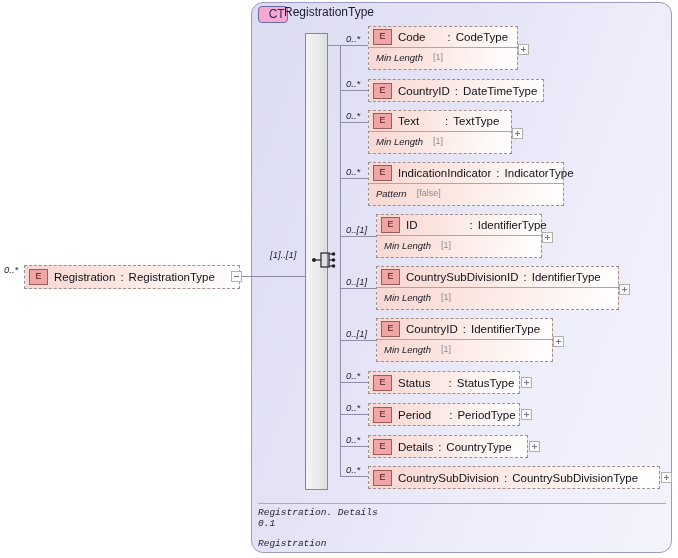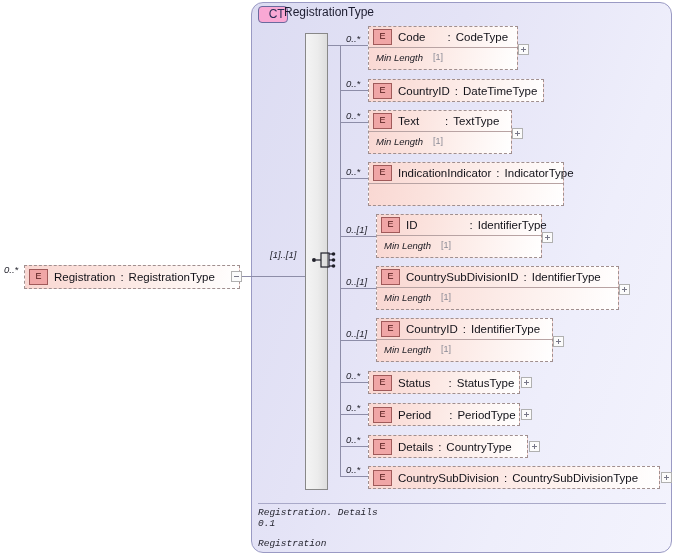--- a/index.html
+++ b/index.html
@@ -316,20 +316,24 @@
 
   <div class="conn h" style="left:340px; top:178px; width:28px;"></div>
   <div class="card" style="left:346px; top:166px;">0..*</div>
   <div class="elem two-row" style="left:368px; top:162px; width:196px; height:44px;">
     <div class="elem-head">
       <span class="e-badge">E</span>
       <span class="e-name">IndicationIndicator</span>
       <span class="e-sep" style="margin:0 5px;">:</span>
       <span class="e-type">IndicatorType</span>
     </div>
+    <div class="facet-row">
+      <span class="facet-name">Pattern</span>
+      <span class="facet-val">[false]</span>
+    </div>
   </div>
 
   <div class="conn h" style="left:340px; top:236px; width:36px;"></div>
   <div class="card" style="left:346px; top:224px;">0..[1]</div>
   <div class="elem two-row" style="left:376px; top:214px; width:166px; height:44px;">
     <div class="elem-head">
       <span class="e-badge">E</span>
       <span class="e-name">ID</span>
       <span class="e-sep" style="margin-left:52px; margin-right:5px;">:</span>
       <span class="e-type">IdentifierType</span>

